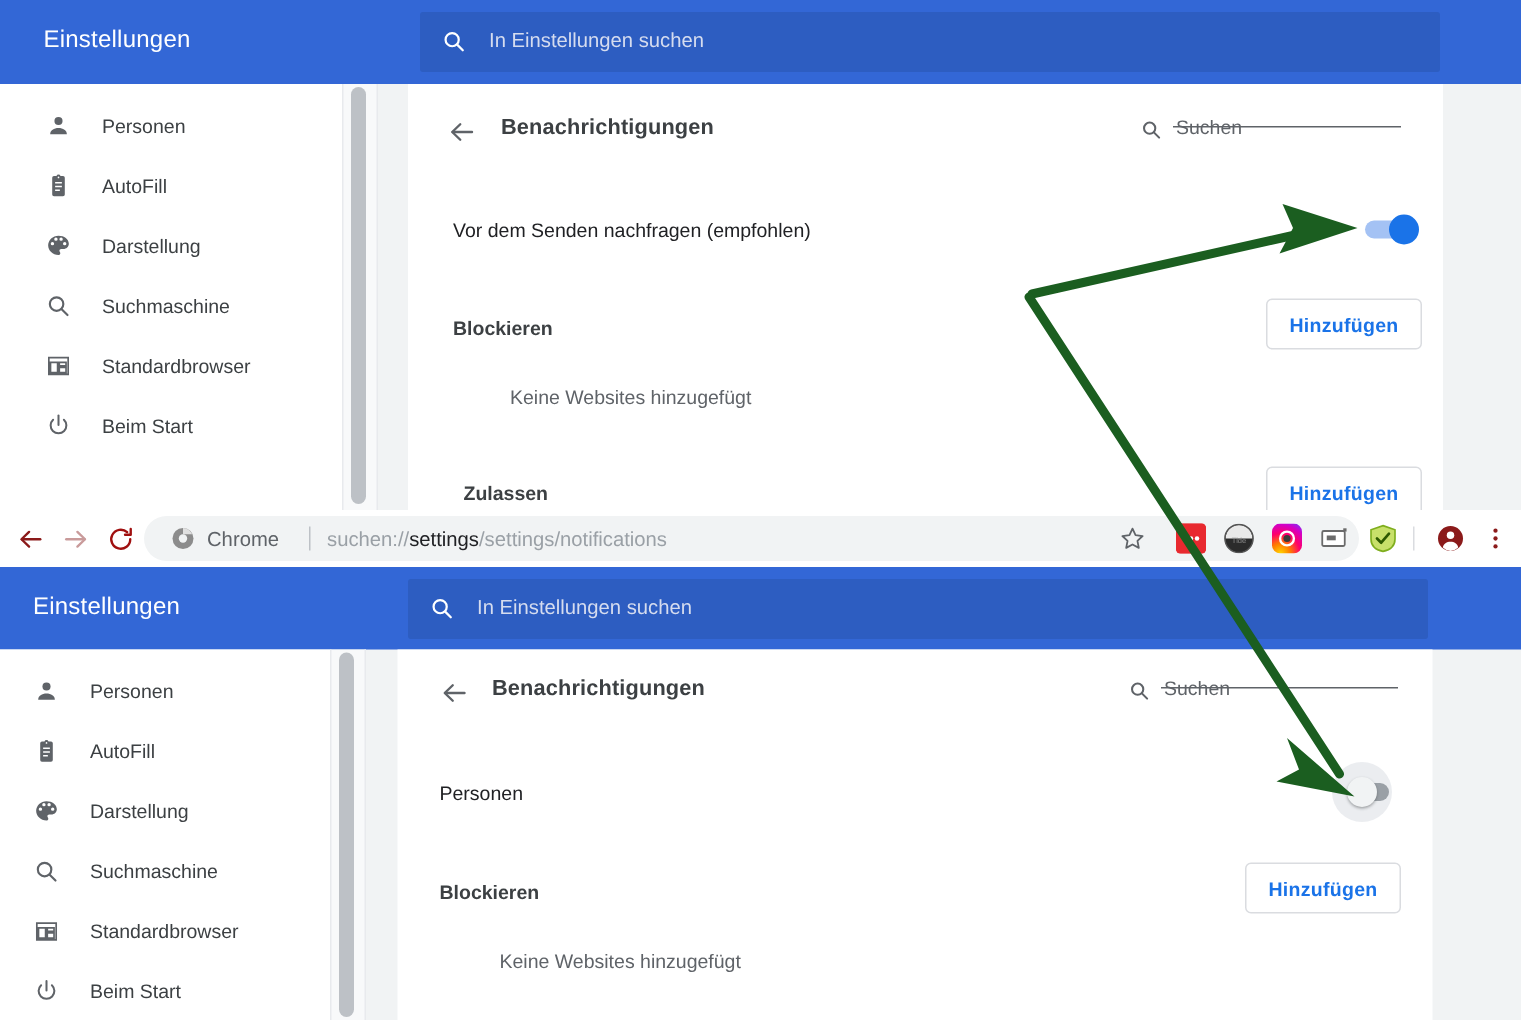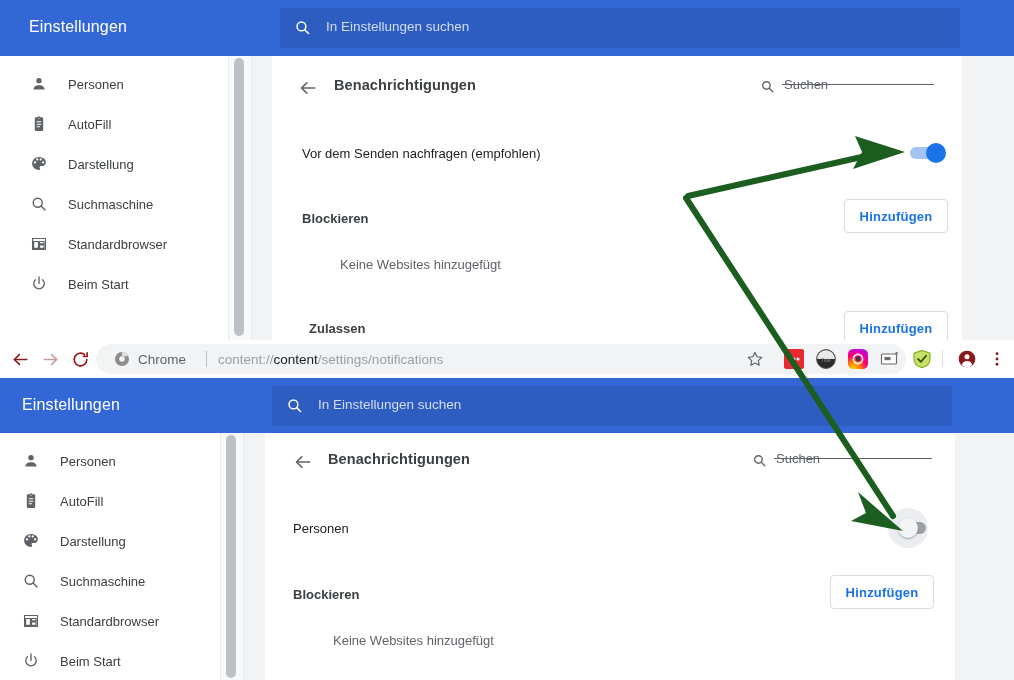--- a/index.html
+++ b/index.html
@@ -251,21 +251,21 @@
   <div class="omnibox">
     <span class="omni-chrome-ico">
       <svg viewBox="0 0 24 24" width="16" height="16">
           <circle cx="12" cy="12" r="10.5" fill="#8c8c8c"></circle>
           <circle cx="12" cy="12" r="4.2" fill="#f1f3f4"></circle>
           <path d="M12 7.8h9.2a10.5 10.5 0 0 0-9.2-6.3z" fill="#e0e0e0"></path>
         </svg>
     </span>
     <span class="omni-chrome-txt">Chrome</span>
     <span class="omni-sep"></span>
-    <span class="omni-url"><span>content://</span><b>content</b><span>/settings/notifications</span></span>
+    <span class="omni-url"><span>suchen://</span><b>settings</b><span>/settings/notifications</span></span>
   </div>
 
   <span class="tb-ico" style="left:742px;width:26px;height:26px;">
     <svg viewBox="0 0 24 24" width="18" height="18" fill="none" stroke="#5f6368" stroke-width="1.6" stroke-linejoin="round">
         <polygon points="12,3.2 14.7,9 21,9.8 16.4,14.1 17.6,20.3 12,17.3 6.4,20.3 7.6,14.1 3,9.8 9.3,9"></polygon>
       </svg>
   </span>
 
   <span class="ext-ico" style="left:784px;background:#e8292f;">
     <svg viewBox="0 0 20 20" width="20" height="20">

